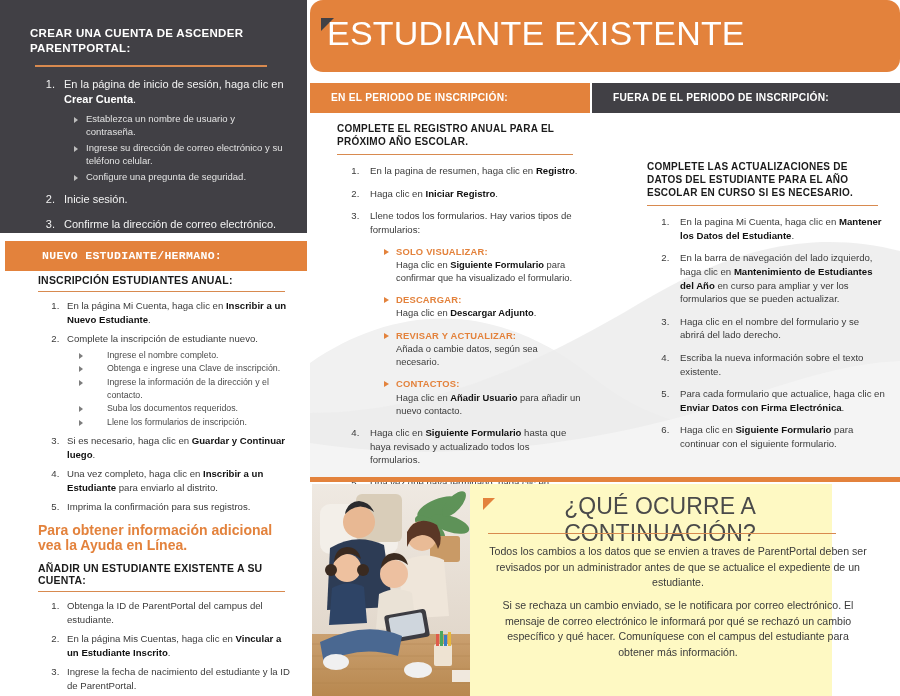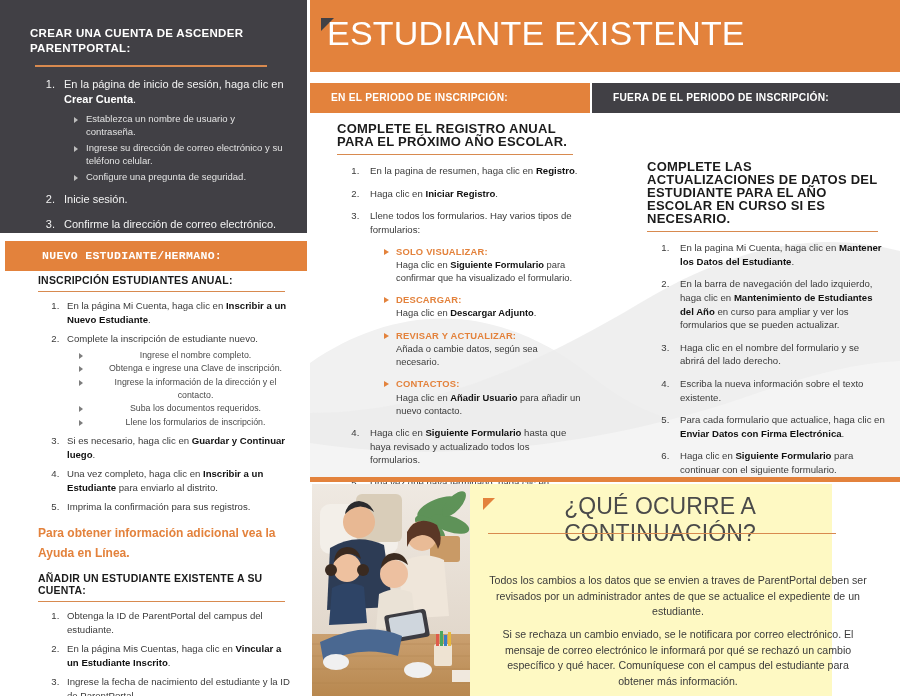--- a/index.html
+++ b/index.html
@@ -133,49 +133,49 @@
   ul.light-sub {
     list-style: none;
     margin: 3px 0 3px 0;
     padding-left: 12px;
     font-size: 8.8px;
     line-height: 12.6px;
     color: #4a4a4a;
   }
   ul.light-sub > li {
     position: relative;
-    padding-left: 17px;
+    padding-left: 28px;
     margin-bottom: 1px;
-    text-align: center;
   }
   ul.light-sub > li:before {
     content: "";
     position: absolute;
     left: 0;
     top: 4px;
     border-left: 4.5px solid #7d7d7d;
     border-top: 3px solid transparent;
     border-bottom: 3px solid transparent;
   }
   .orange-note {
     color: #e3823c;
-    font-size: 12px;
-    font-weight: bold;
-    line-height: 20px;
+    font-size: 14px;
+    font-weight: bold;
+    line-height: 15px;
     padding: 3px 20px 0 38px;
   }
 
   
   .head-banner {
     position: absolute;
     left: 310px;
     top: 0;
     width: 590px;
     height: 72px;
     background: #e3823c;
+    border-radius: 13px;
   }
   .head-banner .corner {
     position: absolute;
     left: 11px;
     top: 18px;
     width: 0;
     height: 0;
     border-left: 13px solid #414045;
     border-bottom: 13px solid transparent;
   }
@@ -237,21 +237,21 @@
   }
   .col-right {
     position: absolute;
     left: 620px;
     top: 122px;
     width: 280px;
     margin-top: 38px;
   }
   .col-head {
     color: #1b1b1b;
-    font-size: 13px;
+    font-size: 10px;
     font-weight: bold;
     letter-spacing: 0.25px;
     line-height: 13px;
     padding: 0 22px 0 27px;
   }
   .col-rule {
     height: 1.3px;
     background: #d88a4f;
     margin: 6px 22px 9px 27px;
   }
@@ -355,21 +355,20 @@
     height: 1.3px;
     background: #d88a4f;
   }
   .bottom-para {
     position: absolute;
     left: 18px;
     width: 380px;
     color: #3b3b3b;
     font-size: 10.6px;
     line-height: 15.5px;
-    margin-top: 29px;
   }
   .bottom-para.p1 { top: 60px; }
   .bottom-para.p2 { top: 114px; }
 </style>
 </head>
 <body>
 
 <div id="page">
 
   <div class="dark-panel">

